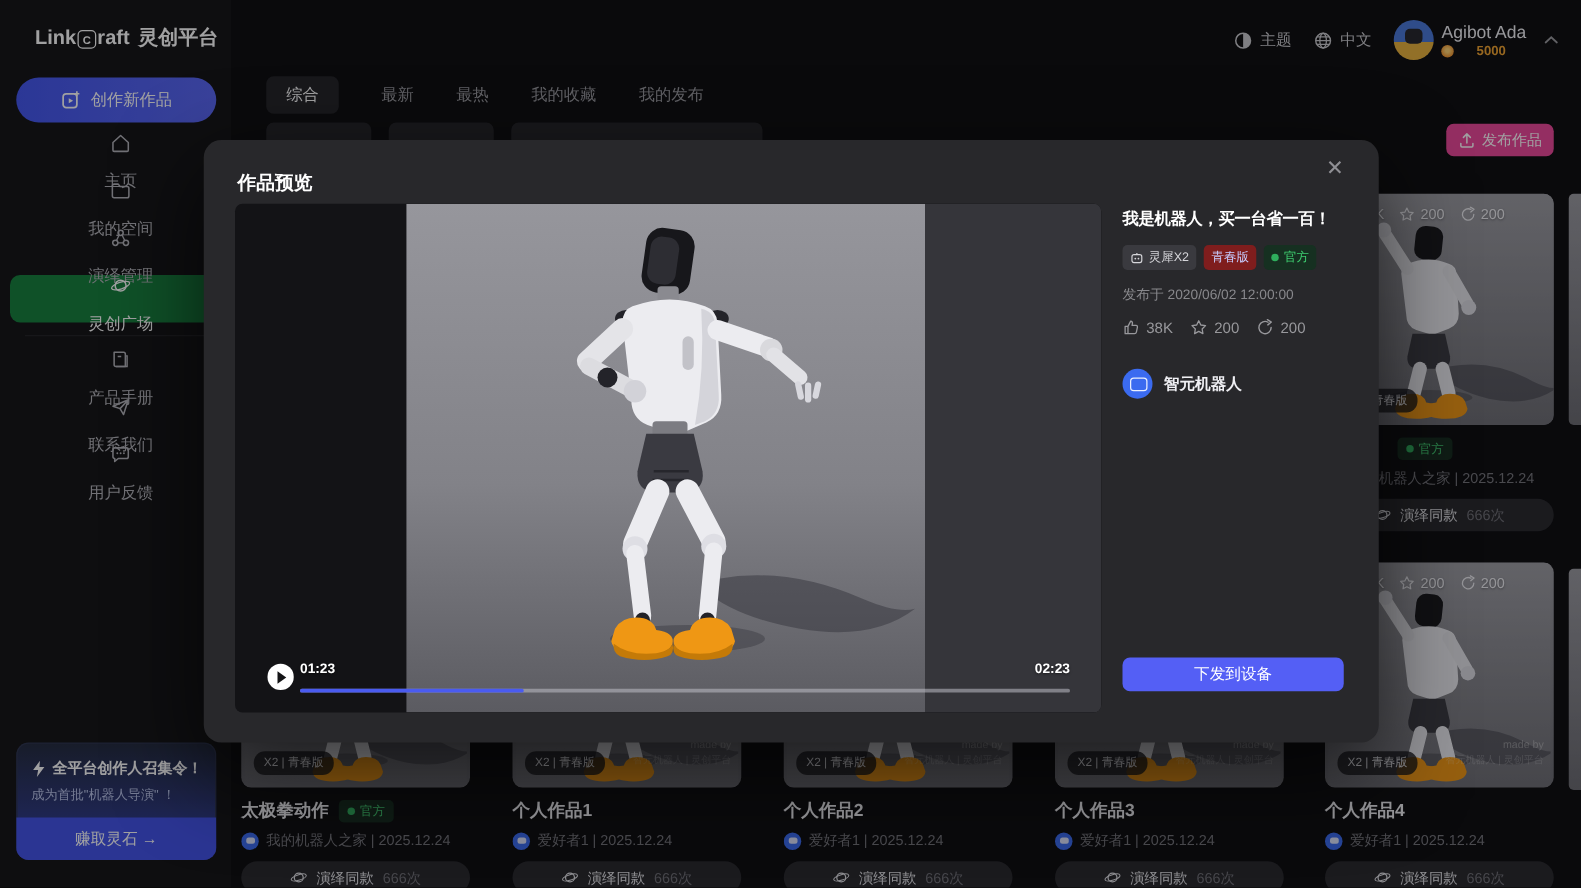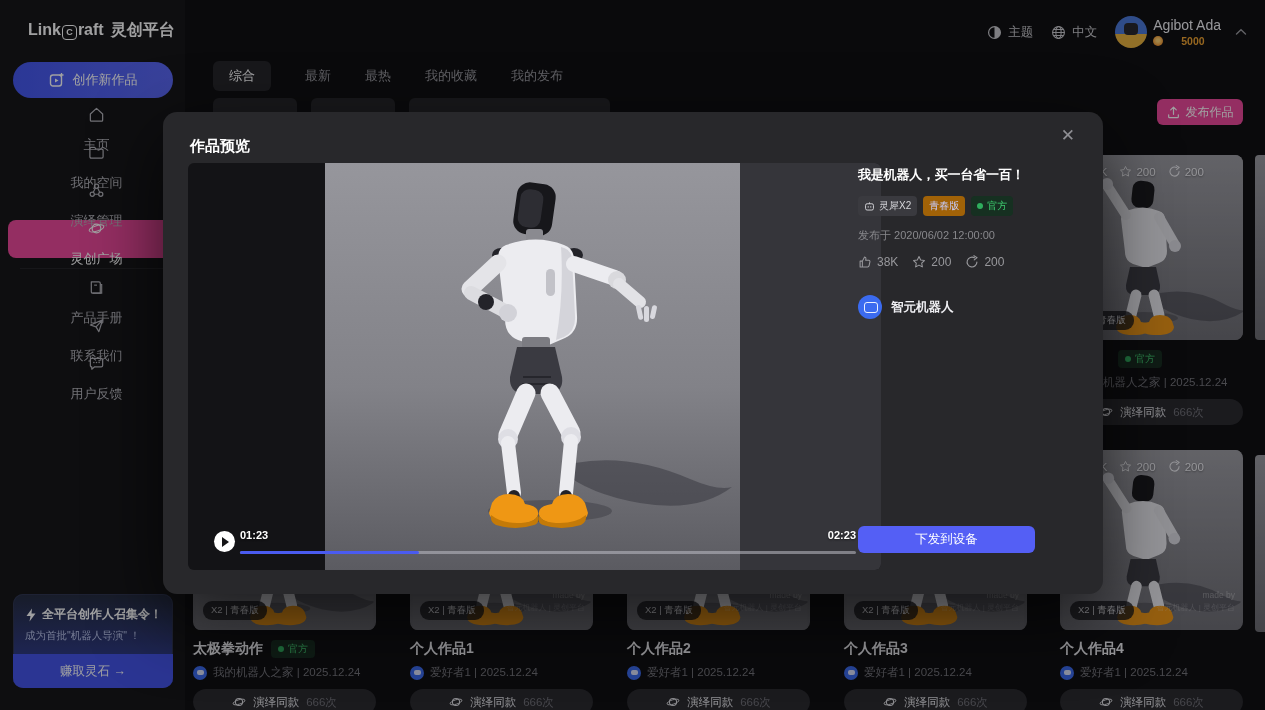--- a/index.html
+++ b/index.html
@@ -7,21 +7,21 @@
   body { font-family:"Liberation Sans","DejaVu Sans",sans-serif; }
   .app { position:relative; width:1265px; height:710px; background:#0d0d0f; overflow:hidden; color:#e8e8ec; }
 
   
   .sidebar { position:absolute; left:0; top:0; width:185px; height:710px; background:#141416; z-index:1; }
   .logo { position:absolute; left:28px; top:20px; display:flex; align-items:center; gap:7px; font-size:16px; font-weight:bold; color:#fff; white-space:nowrap; }
   .logo .cbox { display:inline-flex; align-items:center; justify-content:center; width:15px; height:15px; border:1.8px solid #fff; border-radius:4px; font-size:9px; font-weight:bold; margin:0 1px; }
   .create-btn { position:absolute; left:13px; top:62px; width:160px; height:36px; border-radius:18px; background:linear-gradient(90deg,#4356ee,#5a68f5); display:flex; align-items:center; justify-content:center; gap:8px; font-size:13px; color:#fff; cursor:pointer; }
   .nav { position:absolute; left:8px; top:106px; width:169px; }
   .nav-item { display:flex; align-items:center; gap:13px; height:38px; padding:0 12px 0 20px; border-radius:8px; color:#b4b4ba; font-size:13px; cursor:pointer;flex-direction:column; }
-  .nav-item.active { background:#ec4899; color:#fff; }
+  .nav-item.active { background:#15803d; color:#fff; }
   .nav-item svg { flex:0 0 auto; }
   .nav-divider { height:1px; background:#232326; margin:10px 12px; }
 
   .promo { position:absolute; left:13px; top:594px; width:160px; height:94px; border-radius:10px; overflow:hidden; background:linear-gradient(180deg,#242b3e 0%,#2e3a86 70%,#3c49d8 100%); box-shadow:0 0 0 1px #2e3550 inset; }
   .promo-line1 { display:flex; align-items:center; gap:5px; margin:12px 0 0 12px; font-size:12px; font-weight:bold; color:#fff; }
   .promo-line2 { margin:6px 0 0 12px; font-size:10.5px; color:#b9c3e8; }
   .promo-cta { position:absolute; left:0; bottom:0; width:100%; height:34px; background:#4353e8; display:flex; align-items:center; justify-content:center; font-size:12.5px; color:#fff; cursor:pointer; }
 
   
   .topbar { position:absolute; right:18px; top:12px; height:40px; display:flex; align-items:center; gap:18px; z-index:1; }
@@ -70,26 +70,26 @@
   .video-area { position:absolute; left:137px; top:0; width:415px; height:407px; }
   .player-right { position:absolute; left:552px; top:0; width:141px; height:407px; background:#35353a; }
   .play-btn { position:absolute; left:26px; top:368px; width:21px; height:21px; border-radius:50%; background:#fff; cursor:pointer; }
   .play-btn:after { content:""; position:absolute; left:8px; top:5.5px; border-left:7px solid #141416; border-top:5px solid transparent; border-bottom:5px solid transparent; }
   .time { position:absolute; top:366px; font-size:11px; font-weight:bold; color:#fff; text-shadow:0 1px 2px rgba(0,0,0,.5); }
   .time.cur { left:52px; }
   .time.dur { right:25px; }
   .progress { position:absolute; left:52px; top:388px; width:616px; height:3px; border-radius:2px; background:rgba(190,190,198,.55); cursor:pointer; }
   .progress-fill { height:3px; border-radius:2px; background:#4a5bf0; }
 
-  .info { position:absolute; left:695px; top:51px; width:180px; height:407px; }
+  .info { position:absolute; left:735px; top:51px; width:180px; height:407px; }
   .work-title { font-size:13px; font-weight:bold; color:#fff; letter-spacing:-.2px; white-space:nowrap; }
   .tag-row { display:flex; gap:6px; margin-top:12px; align-items:center; }
   .pill { display:inline-flex; align-items:center; gap:4px; font-size:10px; padding:3px 6px; border-radius:4px; white-space:nowrap; }
   .pill.model { background:#3a3a3f; color:#d6d6da; }
-  .pill.edition { background:#a16207; color:#c7cdff; }
+  .pill.edition { background:#7f1d1d; color:#c7cdff; }
   .pill.official { background:#163021; color:#3ecf70; }
   .pill.official i { width:6px; height:6px; border-radius:50%; background:#2fae5d; }
   .pub-date { margin-top:12px; font-size:11px; color:#88888c; }
   .work-stats { display:flex; gap:14px; margin-top:12px; font-size:12px; color:#98989c; align-items:center; }
   .work-stats span { display:flex; align-items:center; gap:5px; cursor:pointer; }
   .author-row { display:flex; align-items:center; gap:9px; margin-top:26px; cursor:pointer; }
   .author-avatar { width:24px; height:24px; border-radius:50%; background:#3b6bf0; position:relative; }
   .author-avatar:after { content:""; position:absolute; left:6px; top:7px; width:12px; height:9px; border-radius:3px; border:1.5px solid #eaf0ff; }
   .author-name { font-size:12.5px; font-weight:bold; color:#f0f0f4; }
   .cta-btn { position:absolute; left:0; bottom:17px; width:177px; height:27px; border-radius:6px; background:#545ff5; display:flex; align-items:center; justify-content:center; font-size:12.5px; color:#fff; cursor:pointer; }

